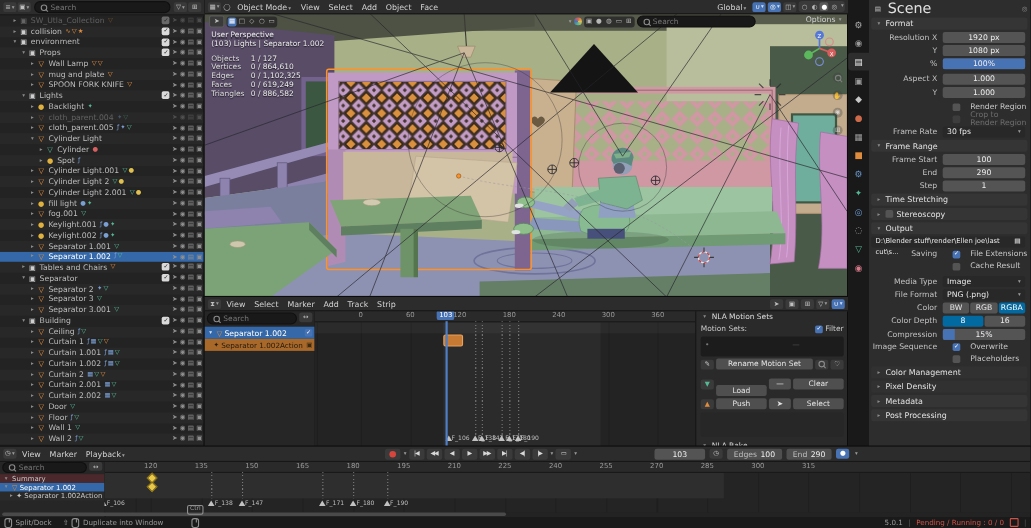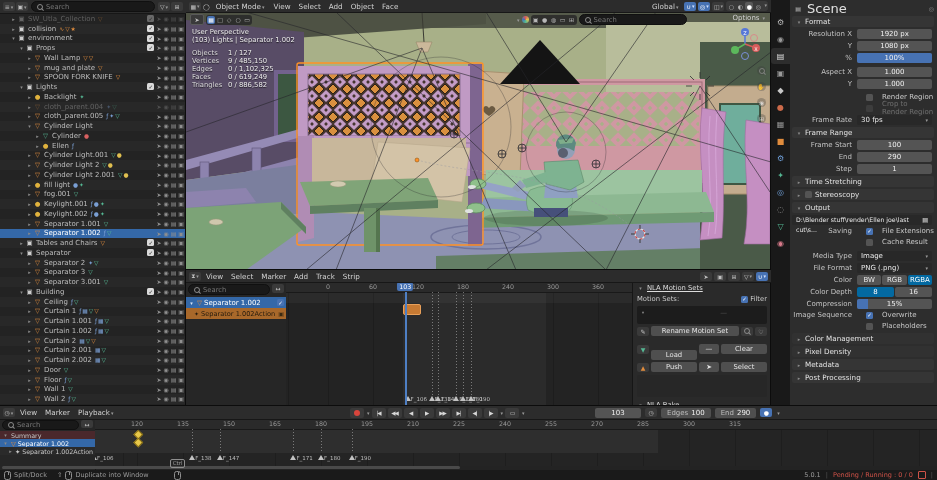--- a/index.html
+++ b/index.html
@@ -269,21 +269,21 @@
         <span class="orights">
           <span>➤</span>
           <span>◉</span>
           <span>▤</span>
           <span>▣</span>
         </span>
       </div>
       <div class="orow" style="padding-left: 34px;">
         <span class="oexp">▸</span>
         <span class="oicon c-yl">●</span>
-        <span class="olabel">Ellen</span>
+        <span class="olabel">Spot</span>
         <span class="obadges"><span class="bc-b">ƒ</span></span>
         <span class="orights">
           <span>➤</span>
           <span>◉</span>
           <span>▤</span>
           <span>▣</span>
         </span>
       </div>
       <div class="orow" style="padding-left: 26px;">
         <span class="oexp">▸</span>
@@ -831,21 +831,21 @@
   <div id="vp-overlay">
     <div>User Perspective</div>
     <div style="margin-bottom:5px;">(103) Lights | Separator 1.002</div>
     <div id="vp-stats">
         <div class="st">
           <span class="k">Objects</span>
           <span class="v">1 / 127</span>
         </div>
         <div class="st">
           <span class="k">Vertices</span>
-          <span class="v">9 / 485,150</span>
+          <span class="v">0 / 864,610</span>
         </div>
         <div class="st">
           <span class="k">Edges</span>
           <span class="v">0 / 1,102,325</span>
         </div>
         <div class="st">
           <span class="k">Faces</span>
           <span class="v">0 / 619,249</span>
         </div>
         <div class="st">
@@ -927,21 +927,21 @@
       <div class="dash-v" style="left: 184.5px; top: 10px; bottom: 10px;"></div>
       <div class="mk" style="left: 181.5px; bottom: 5px;"></div>
       <div class="mklb" style="left: 187.5px; bottom: 4px;">F_190</div>
       <div class="playhead" style="left: 119.25px; top: 10px; bottom: 0px;"></div>
       <div class="phbadge" style="left: 119.25px; top: 0px;">103</div>
     </div>
 
   <div id="ms-panel">
     <div style="display:flex;gap:3px;align-items:center;">
       <span class="oexp">▾</span>
-        <span style="color:#dcdcdc;text-decoration:underline;">NLA Motion Sets</span>
+        <span style="color:#dcdcdc;">NLA Motion Sets</span>
     </div>
     <div style="display:flex;justify-content:space-between;align-items:center;margin-top:3px;">
       <span>Motion Sets:</span>
       <span style="display:flex;gap:2px;align-items:center;">
         <span class="chk on">✓</span>
           <span>Filter</span>
       </span>
     </div>
     <div style="height:18px;background:#1c1c1c;border-radius:2px;margin-top:3px;position:relative;">
       <span style="position:absolute;left:4px;top:3px;color:#777;">•</span>

